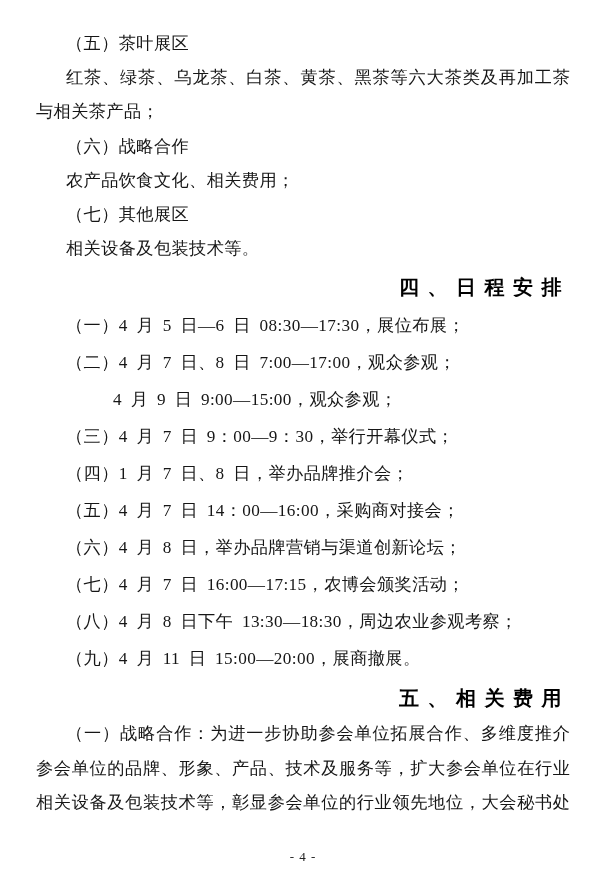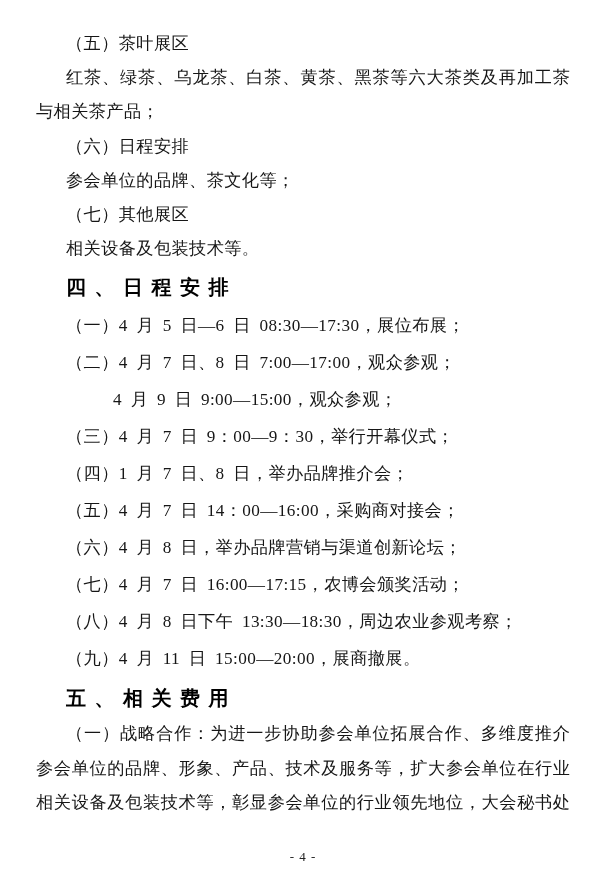--- a/index.html
+++ b/index.html
@@ -33,20 +33,21 @@
     font-family: "Liberation Sans", sans-serif;
     font-weight: 700;
     font-size: 20px;
     letter-spacing: 8.5px;
     line-height: 34.2px;
     margin-top: 4px;
     margin-bottom: 2px;
     text-indent: 30px;
     color: #000000;
     white-space: nowrap;
+    text-align: right;
   }
   .indent { text-indent: 30px; }
   .cont   { padding-left: 77px; font-family: Liberation Serif, serif; }
   .stretch {
     white-space: normal;
     letter-spacing: 0;
     text-align: justify;
     text-align-last: justify;
   }
   .footer {
@@ -62,22 +63,22 @@
   }
 </style>
 </head>
 <body>
 
 <div class="page">
   <div class="doc-body">
       <div class="line p1 indent">（五）茶叶展区</div>
       <div class="line p1 indent stretch">红茶、绿茶、乌龙茶、白茶、黄茶、黑茶等六大茶类及再加工茶</div>
       <div class="line p1">与相关茶产品；</div>
-      <div class="line p1 indent">（六）日程安排</div>
-      <div class="line p1 indent">参会单位的品牌、茶文化等；</div>
+      <div class="line p1 indent">（六）战略合作</div>
+      <div class="line p1 indent">农产品饮食文化、相关费用；</div>
       <div class="line p1 indent">（七）其他展区</div>
       <div class="line p1 indent">相关设备及包装技术等。</div>
       <div class="h">四、日程安排</div>
       <div class="line sch indent">（一）4 月 5 日—6 日 08:30—17:30，展位布展；</div>
       <div class="line sch indent">（二）4 月 7 日、8 日 7:00—17:00，观众参观；</div>
       <div class="line sch cont">4 月 9 日 9:00—15:00，观众参观；</div>
       <div class="line sch indent">（三）4 月 7 日 9：00—9：30，举行开幕仪式；</div>
       <div class="line sch indent">（四）1 月 7 日、8 日，举办品牌推介会；</div>
       <div class="line sch indent">（五）4 月 7 日 14：00—16:00，采购商对接会；</div>
       <div class="line sch indent">（六）4 月 8 日，举办品牌营销与渠道创新论坛；</div>

